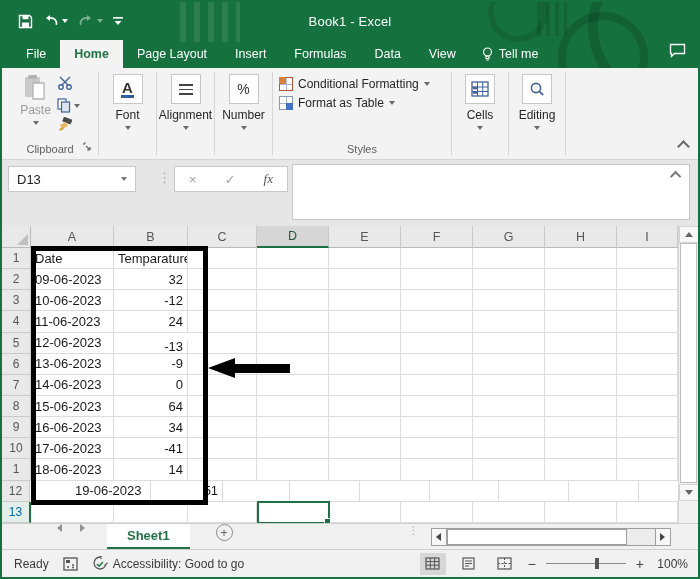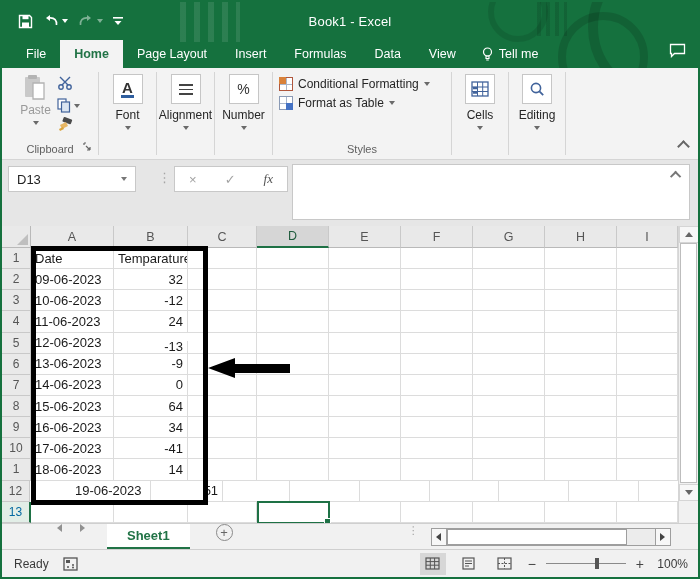--- a/index.html
+++ b/index.html
@@ -580,20 +580,28 @@
   <div class="statusbar">
     <div class="sb-left">
       <span>Ready</span>
       <svg width="15" height="14" viewBox="0 0 15 14">
           <rect x="1" y="1" width="13" height="12" fill="none" stroke="#555" stroke-width="1.3"></rect>
           <rect x="3" y="3" width="4" height="3" fill="#555"></rect>
           <circle cx="10" cy="8" r="1" fill="#555"></circle>
           <circle cx="5" cy="10" r="1" fill="#555"></circle>
           <circle cx="10" cy="10.5" r="1" fill="#555"></circle>
         </svg>
+      <span style="display:flex;align-items:center;gap:5px">
+        <svg width="16" height="15" viewBox="0 0 16 15">
+            <path d="M8 1 A6 6 0 1 0 14 8" fill="none" stroke="#555" stroke-width="1.3"></path>
+            <path d="M8 1 L10 0 M8 1 L9.5 3 M14 8 L16 7 M14 8 L12.5 9.7" stroke="#555" stroke-width="1.1" fill="none"></path>
+            <path d="M5 8 l2 2 l4 -4" stroke="#2d7d46" stroke-width="1.6" fill="none"></path>
+          </svg>
+        <span>Accessibility: Good to go</span>
+      </span>
     </div>
     <div class="sb-right">
       <span class="viewbtn active">
         <svg width="15" height="13" viewBox="0 0 15 13">
             <rect x="1" y="1" width="13" height="11" fill="none" stroke="#555" stroke-width="1.2"></rect>
             <path d="M1 4.6 H14 M1 8.2 H14 M5.3 1 V12 M9.6 1 V12" stroke="#555" stroke-width="1"></path>
           </svg>
       </span>
       <span class="viewbtn">
         <svg width="15" height="13" viewBox="0 0 15 13">

